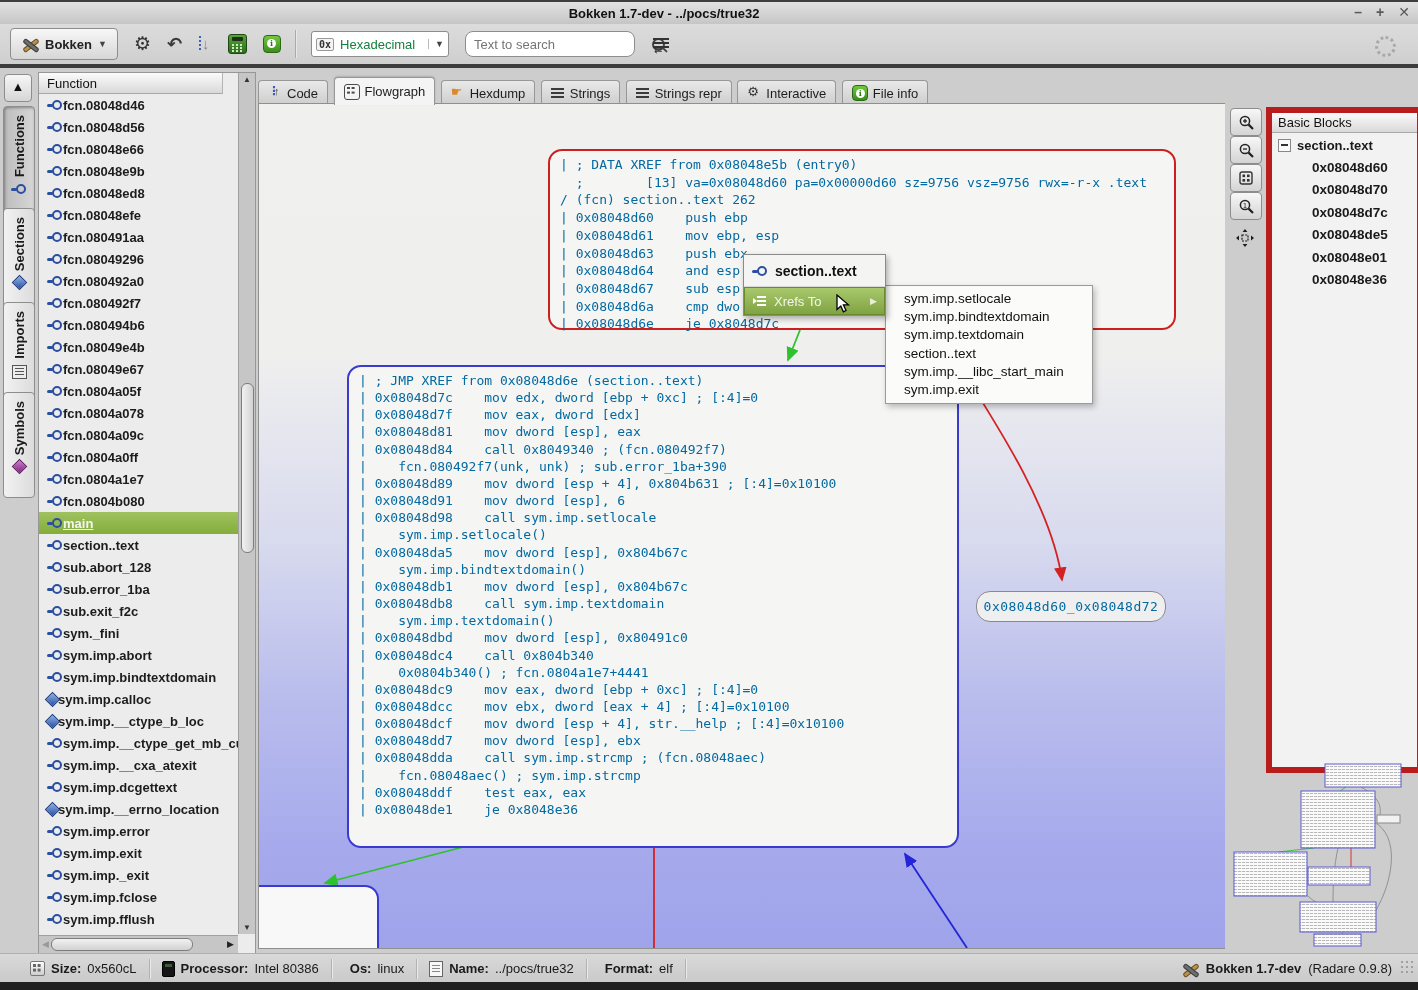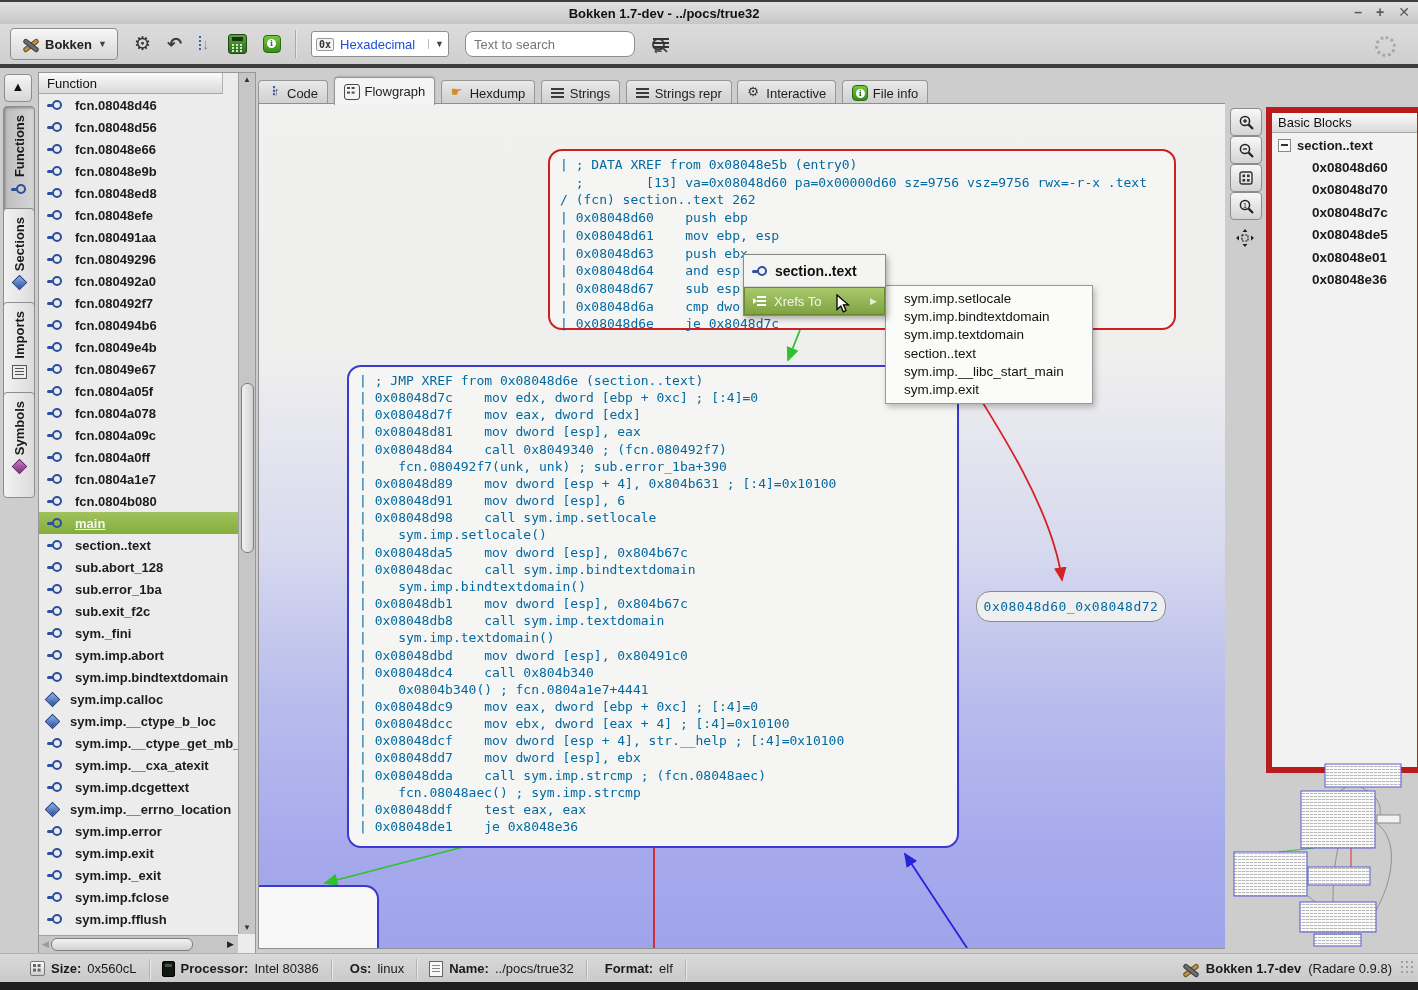--- a/index.html
+++ b/index.html
@@ -21,21 +21,21 @@
   .dark-strip{position:absolute;left:0;top:64px;width:1418px;height:4px;background:#3c3c3c;}
   .tb-btn{display:flex;align-items:center;gap:6px;margin-left:10px;padding:4px 10px;
     background:linear-gradient(180deg,#f7f7f7,#d7d7d7);border:1px solid #8d8d8d;
     border-radius:4px;font-weight:bold;font-size:13px;color:#222;height:22px;}
   .tb-icon{margin-left:16px;font-size:18px;color:#3a3a3a;line-height:18px;}
   .tb-sep{width:1px;height:28px;background:#aaa;border-right:1px solid #e8e8e8;margin-left:14px;}
   .combo{display:flex;align-items:center;margin-left:14px;background:#fff;
     border:1px solid #8d8d8d;border-radius:3px;height:24px;padding:0 4px;min-width:128px;}
   .combo .hexbadge{font-family:"DejaVu Sans Mono",monospace;font-size:10px;font-weight:bold;
     background:#f4f4f4;border:1px solid #999;border-radius:2px;padding:0 2px;color:#333;}
-  .combo .cb-label{font-size:13px;color:#1d4ed8;margin:0 8px 0 6px;flex:1;}
+  .combo .cb-label{font-size:13px;color:#15803d;margin:0 8px 0 6px;flex:1;}
   .combo .cb-arrow{font-size:9px;color:#444;border-left:1px solid #bbb;padding-left:6px;}
   .search{display:flex;align-items:center;margin-left:16px;background:#fff;
     border:1px solid #8d8d8d;border-radius:8px;height:24px;width:156px;padding:0 6px;}
   .search input{border:none;outline:none;flex:1;font-size:13px;color:#333;
     font-family:"Liberation Sans",sans-serif;background:transparent;}
   .mag{width:9px;height:9px;border:2px solid #444;border-radius:50%;position:relative;flex:none;}
   .mag::after{content:"";position:absolute;width:6px;height:2px;background:#444;
     transform:rotate(45deg);right:-5px;bottom:-2px;border-radius:1px;}
   .burger{margin-left:18px;width:16px;height:14px;position:relative;}
   .burger::before{content:"";position:absolute;left:0;top:1px;width:16px;height:2px;
@@ -84,21 +84,21 @@
     border:1px solid #1e3a7a;flex:none;display:inline-block;}
   .diamond.purple{background:linear-gradient(135deg,#d27ad2,#7a2a7a);border-color:#5a1e5a;}
   .list-icon{position:relative;width:13px;height:12px;background:#ececec;border:1px solid #555;flex:none;display:inline-block;}
   .list-icon::before{content:"";position:absolute;left:2px;right:2px;top:2px;bottom:2px;
     background:repeating-linear-gradient(180deg,#555 0 1px,transparent 1px 3px);}
   
   .fn-panel{position:absolute;left:38px;top:72px;width:216px;height:880px;border:1px solid #979797;background:#ececec;}
   .fn-header{position:absolute;left:0;top:0;width:184px;height:21px;background:linear-gradient(180deg,#fbfbfb,#d9d9d9);
     border-right:1px solid #b4b4b4;border-bottom:1px solid #a8a8a8;font-size:13px;color:#111;padding:3px 0 0 8px;box-sizing:border-box;}
   .fn-list{position:absolute;left:0;top:21px;width:199px;height:838px;overflow:hidden;}
-  .fn-row{display:flex;align-items:center;gap:12px;height:22px;padding-left:8px;font-size:13px;font-weight:bold;color:#1c1c1c;white-space:nowrap;}
+  .fn-row{display:flex;align-items:center;gap:0;height:22px;padding-left:8px;font-size:13px;font-weight:bold;color:#1c1c1c;white-space:nowrap;}
   .fn-row.selected{background:linear-gradient(180deg,#a3c562,#7fa834);background:linear-gradient(180deg,#a0c25e,#83ad3c);color:#f6f6ee;text-decoration:underline;}
   .vsb{position:absolute;right:0;top:0;width:16px;height:861px;background:#c6c6c6;border-left:1px solid #a0a0a0;}
   .vsb .sb-up{position:absolute;top:2px;left:0;width:16px;text-align:center;font-size:8px;color:#333;}
   .vsb .sb-dn{position:absolute;bottom:2px;left:0;width:16px;text-align:center;font-size:8px;color:#333;}
   .vsb .thumb{position:absolute;left:2px;top:310px;width:11px;height:168px;background:linear-gradient(90deg,#f2f2f2,#d2d2d2);
     border:1px solid #7d7d7d;border-radius:6px;}
   .hsb{position:absolute;left:0;bottom:0;width:199px;height:17px;background:#c6c6c6;border-top:1px solid #a0a0a0;}
   .hsb .sb-l{position:absolute;left:3px;top:3px;font-size:9px;color:#9a9a9a;}
   .hsb .sb-r{position:absolute;right:4px;top:3px;font-size:9px;color:#222;}
   .hsb .thumb{position:absolute;left:12px;top:2px;width:140px;height:11px;background:linear-gradient(180deg,#f2f2f2,#d2d2d2);
@@ -534,21 +534,20 @@
           <div class="cline">| 0x08048d7c    mov edx, dword [ebp + 0xc] ; [:4]=0</div>
           <div class="cline">| 0x08048d7f    mov eax, dword [edx]</div>
           <div class="cline">| 0x08048d81    mov dword [esp], eax</div>
           <div class="cline">| 0x08048d84    call 0x8049340 ; (fcn.080492f7)</div>
           <div class="cline">|    fcn.080492f7(unk, unk) ; sub.error_1ba+390</div>
           <div class="cline">| 0x08048d89    mov dword [esp + 4], 0x804b631 ; [:4]=0x10100</div>
           <div class="cline">| 0x08048d91    mov dword [esp], 6</div>
           <div class="cline">| 0x08048d98    call sym.imp.setlocale</div>
           <div class="cline">|    sym.imp.setlocale()</div>
           <div class="cline">| 0x08048da5    mov dword [esp], 0x804b67c</div>
-          <div class="cline">| 0x08048dac    call sym.imp.bindtextdomain</div>
           <div class="cline">|    sym.imp.bindtextdomain()</div>
           <div class="cline">| 0x08048db1    mov dword [esp], 0x804b67c</div>
           <div class="cline">| 0x08048db8    call sym.imp.textdomain</div>
           <div class="cline">|    sym.imp.textdomain()</div>
           <div class="cline">| 0x08048dbd    mov dword [esp], 0x80491c0</div>
           <div class="cline">| 0x08048dc4    call 0x804b340</div>
           <div class="cline">|    0x0804b340() ; fcn.0804a1e7+4441</div>
           <div class="cline">| 0x08048dc9    mov eax, dword [ebp + 0xc] ; [:4]=0</div>
           <div class="cline">| 0x08048dcc    mov ebx, dword [eax + 4] ; [:4]=0x10100</div>
           <div class="cline">| 0x08048dcf    mov dword [esp + 4], str.__help ; [:4]=0x10100</div>

